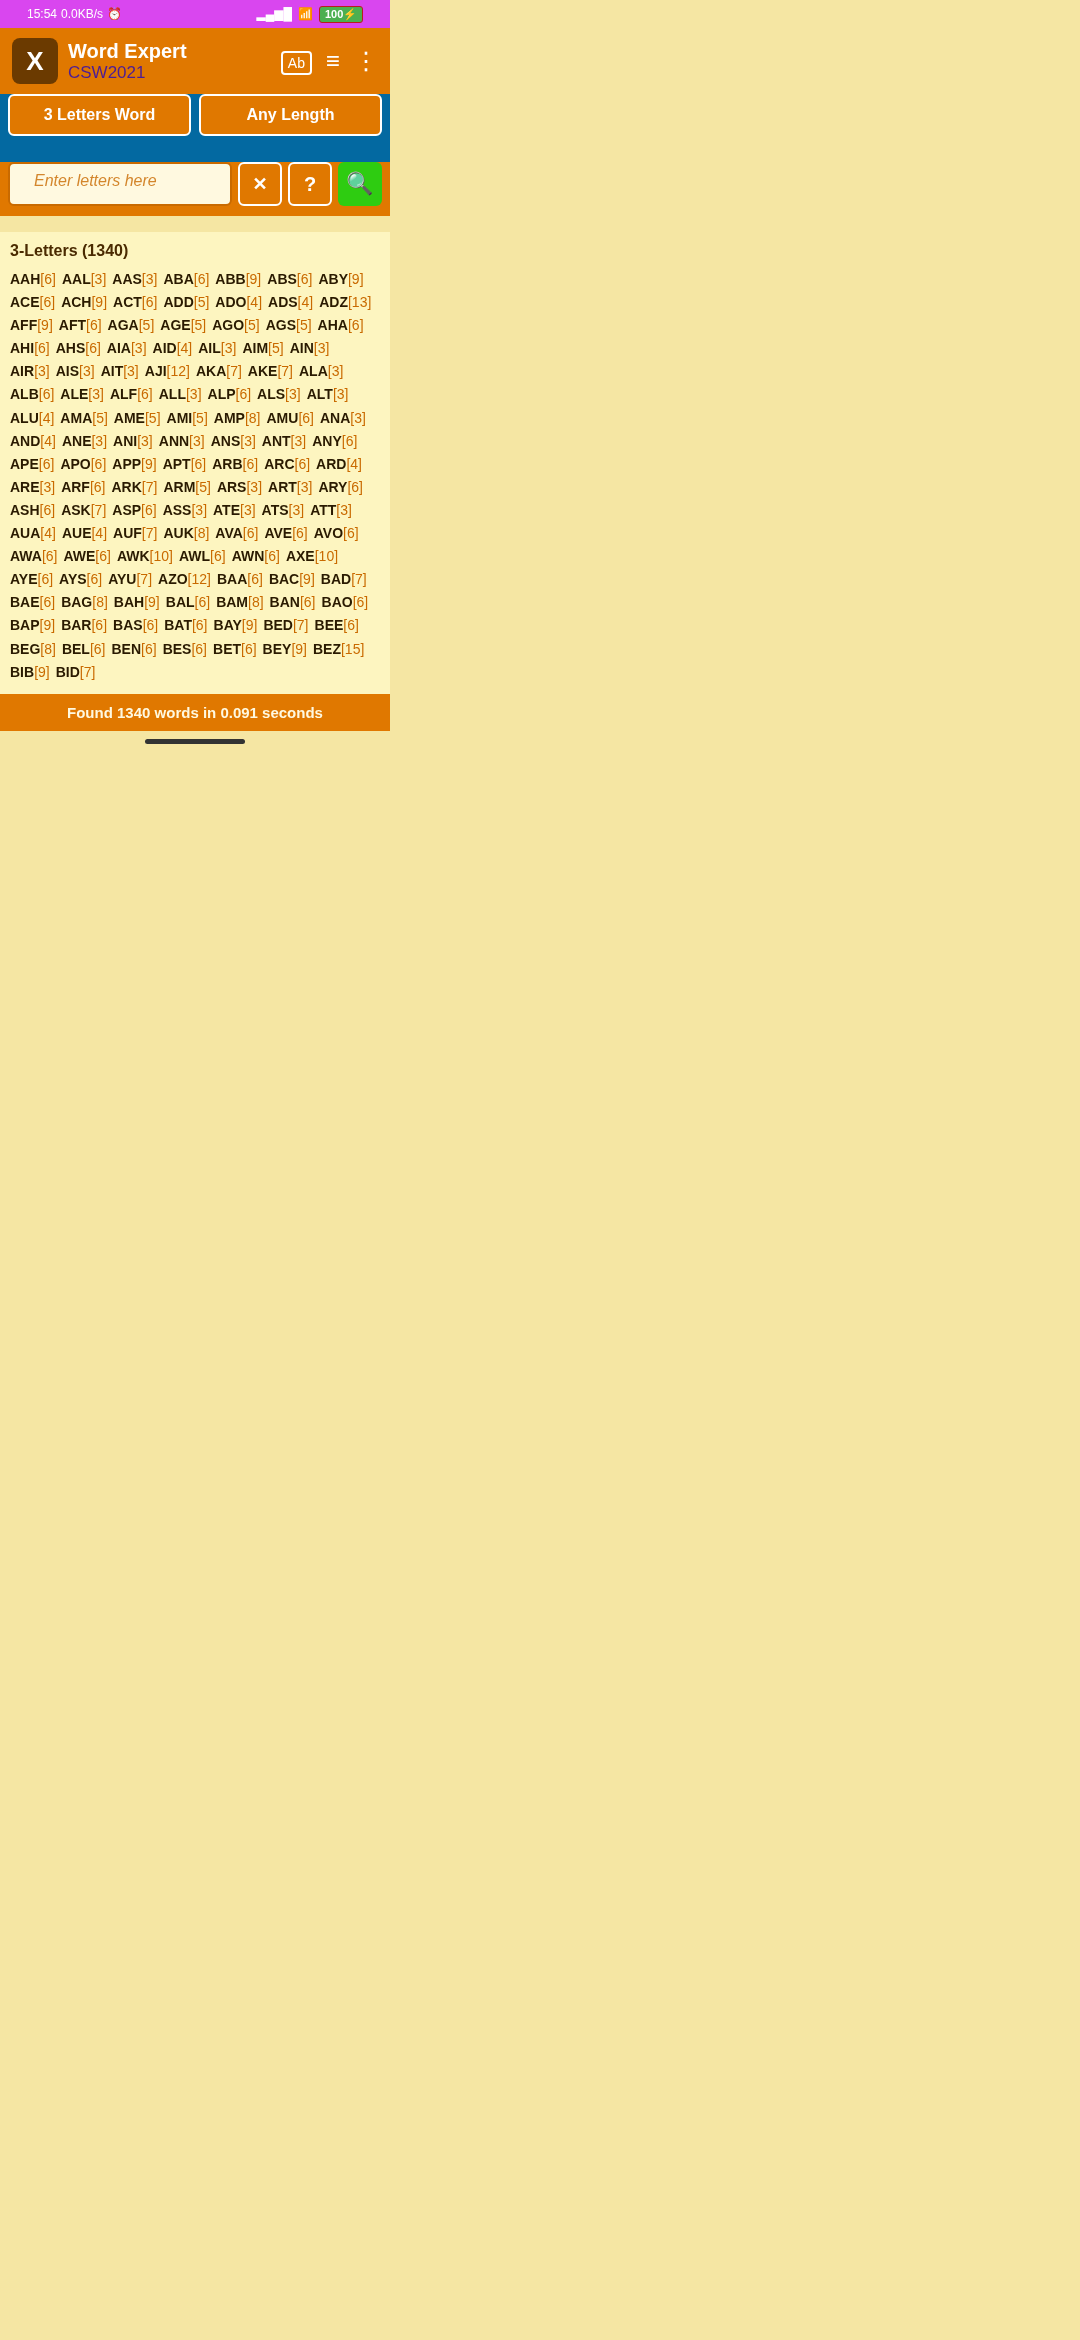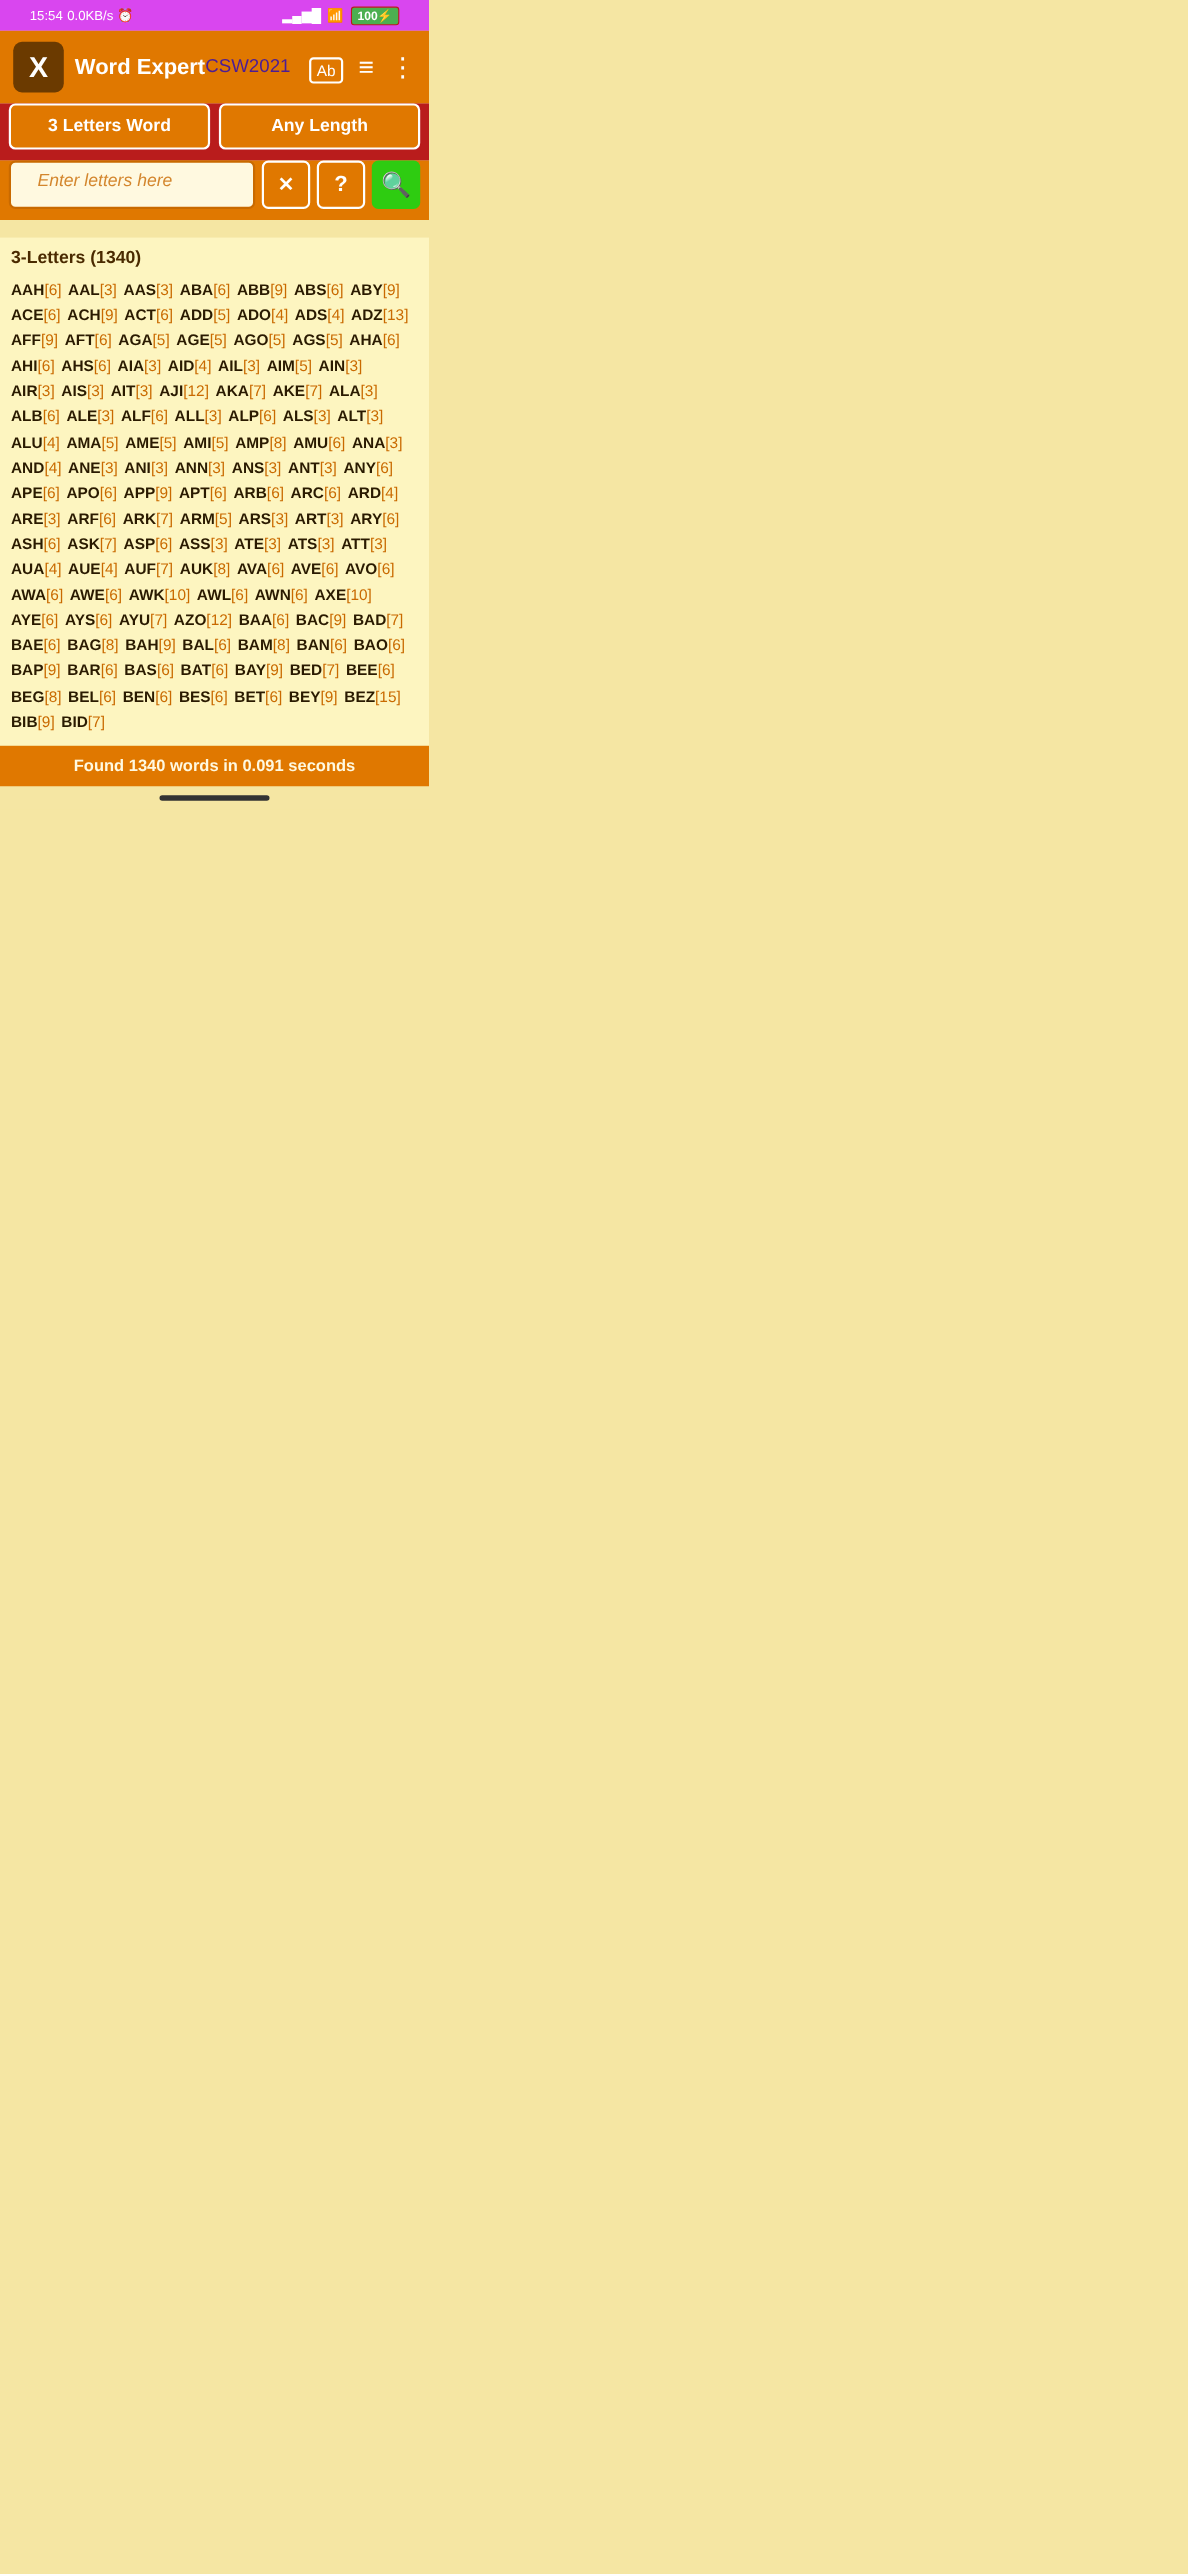--- a/index.html
+++ b/index.html
@@ -44,30 +44,30 @@
       justify-content: space-between;
     }
     .app-header-left { display: flex; align-items: center; gap: 10px; }
     .app-logo {
       width: 46px; height: 46px;
       background: #6b3a00;
       border-radius: 8px;
       display: flex; align-items: center; justify-content: center;
       color: white; font-size: 26px; font-weight: bold;
     }
-    .app-title-block { display: flex; flex-direction: row; }
+    .app-title-block { display: flex; flex-direction: column; }
     .app-title { color: white; font-size: 20px; font-weight: bold; }
     .app-subtitle { color: #4c1d95; font-size: 17px; }
     .app-header-right { display: flex; align-items: flex-end; gap: 14px; }
     .header-icon { color: white; font-size: 22px; cursor: pointer; }
 
     
     .toolbar {
-      background: #b91c1c;
-      padding: 0 8px 10px 8px;
+      background: #0369a1;
+      padding: 0 8px 26px 8px;
       display: flex;
       gap: 8px;
     }
     .toolbar-btn {
       flex: 1;
       background: #e07800;
       border: 2px solid white;
       border-radius: 6px;
       color: white;
       font-size: 16px;

